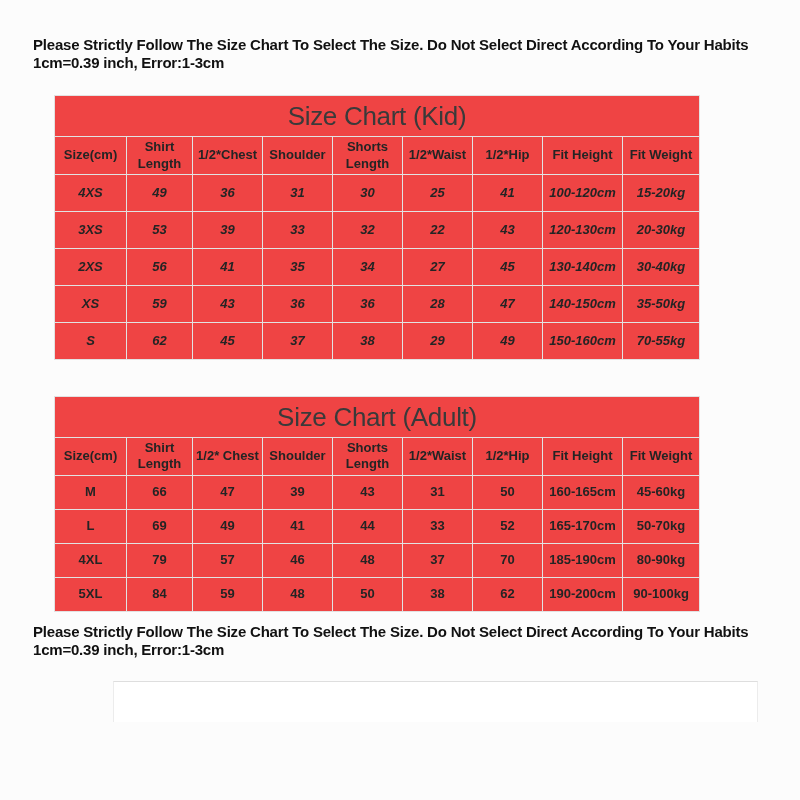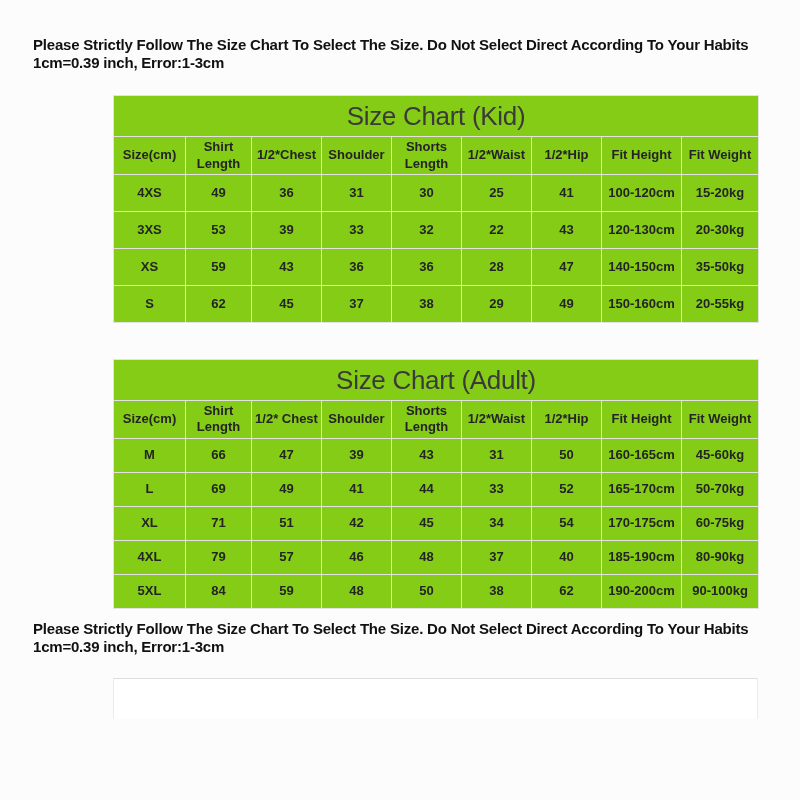--- a/index.html
+++ b/index.html
@@ -19,23 +19,23 @@
     line-height: 1.2;
     letter-spacing: -0.2px;
     color: #111111;
   }
   .notice-top { padding-top: 36px; }
   .notice-bottom { margin-top: 11px; }
 
   table.size-table {
     border-collapse: collapse;
     table-layout: fixed;
-    margin-left: 113px;
+    margin-left: 54px;
     width: 645px;
-    background: #84cc16;
+    background: #ef4444;
   }
   .kid-table { margin-top: 23px; }
   .adult-table { margin-top: 36px; padding-left: 28px; }
 
   table.size-table th, table.size-table td {
     border: 1px solid #e2e2e2;
     text-align: center;
     vertical-align: middle;
     font-weight: bold;
     font-size: 13px;
@@ -46,21 +46,21 @@
   }
   table.size-table .title-cell {
     font-size: 26px;
     font-weight: normal;
     color: #3a3a3a;
     height: 38px;
     letter-spacing: -0.3px;
     padding: 1px;
   }
   .kid-table thead tr.col-row th { height: 33px; }
-  .kid-table tbody th, .kid-table tbody td { height: 32px; }
+  .kid-table tbody th, .kid-table tbody td { height: 32px; font-style: italic; }
   .adult-table thead tr.col-row th { height: 32px; }
   .adult-table tbody th, .adult-table tbody td { height: 29px; }
 
   .next-table-partial {
     margin-top: 22px;
     margin-left: 113px;
     width: 643px;
     height: 40px;
     background: #ffffff;
     border-top: 1px solid #dedede;
@@ -123,40 +123,51 @@
           <td>53</td>
           <td>39</td>
           <td>33</td>
           <td>32</td>
           <td>22</td>
           <td>43</td>
           <td>120-130cm</td>
           <td>20-30kg</td>
         </tr>
         <tr>
+          <th>2XS</th>
+          <td>56</td>
+          <td>41</td>
+          <td>35</td>
+          <td>34</td>
+          <td>27</td>
+          <td>45</td>
+          <td>130-140cm</td>
+          <td>30-40kg</td>
+        </tr>
+        <tr>
           <th>XS</th>
           <td>59</td>
           <td>43</td>
           <td>36</td>
           <td>36</td>
           <td>28</td>
           <td>47</td>
           <td>140-150cm</td>
           <td>35-50kg</td>
         </tr>
         <tr>
           <th>S</th>
           <td>62</td>
           <td>45</td>
           <td>37</td>
           <td>38</td>
           <td>29</td>
           <td>49</td>
           <td>150-160cm</td>
-          <td>20-55kg</td>
+          <td>70-55kg</td>
         </tr>
       </tbody>
   </table>
 
   <table class="size-table adult-table">
     <colgroup>
       <col style="width:72px">
         <col style="width:66px">
         <col style="width:70px">
       <col style="width:70px">
@@ -199,38 +210,27 @@
           <td>69</td>
           <td>49</td>
           <td>41</td>
           <td>44</td>
           <td>33</td>
           <td>52</td>
           <td>165-170cm</td>
           <td>50-70kg</td>
         </tr>
         <tr>
-          <th>XL</th>
-          <td>71</td>
-          <td>51</td>
-          <td>42</td>
-          <td>45</td>
-          <td>34</td>
-          <td>54</td>
-          <td>170-175cm</td>
-          <td>60-75kg</td>
-        </tr>
-        <tr>
           <th>4XL</th>
           <td>79</td>
           <td>57</td>
           <td>46</td>
           <td>48</td>
           <td>37</td>
-          <td>40</td>
+          <td>70</td>
           <td>185-190cm</td>
           <td>80-90kg</td>
         </tr>
         <tr>
           <th>5XL</th>
           <td>84</td>
           <td>59</td>
           <td>48</td>
           <td>50</td>
           <td>38</td>

